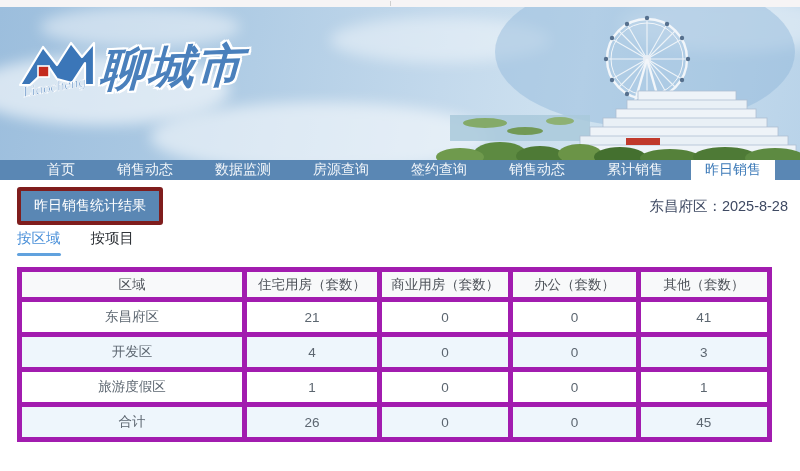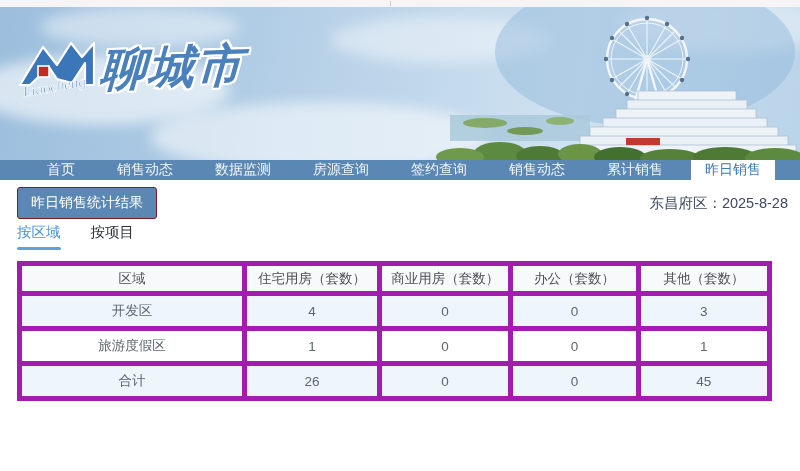--- a/index.html
+++ b/index.html
@@ -48,21 +48,21 @@
   .nav-item {
     color:#f2f6fa; display:flex; align-items:center; padding:0 14px; margin:0 7px;
     cursor:pointer; white-space:nowrap;
   }
   .nav-item.active { background:#ffffff; color:#3d7ab8; }
 
   
   .content { background:#fff; }
   .toolbar { display:flex; justify-content:space-between; align-items:center; padding:7px 12px 0 17px; }
   .result-btn {
-    background:#5a87b4; color:#fff; border:1px solid #7f1d1d; border-radius:3px;
+    background:#5a87b4; color:#fff; border:4px solid #7f1d1d; border-radius:3px;
     font-size:14px; padding:6px 13px; cursor:pointer; font-family:inherit;
   }
   .date-wrap { font-size:14.5px; color:#3f4a63; }
 
   .tabs { display:flex; gap:30px; margin:4px 0 0 17px; }
   .tab { position:relative; font-size:14.5px; color:#2f3338; padding-bottom:10px; cursor:pointer; }
   .tab.active { color:#4a90d9; }
   .tab.active::after {
     content:""; position:absolute; left:0; right:0; bottom:2px; height:3px;
     background:#61a2de; border-radius:2px;
@@ -202,20 +202,27 @@
     <thead>
       <tr>
         <th>区域</th>
         <th>住宅用房（套数）</th>
         <th>商业用房（套数）</th>
         <th>办公（套数）</th>
         <th>其他（套数）</th>
       </tr>
     </thead>
     <tbody>
+      <tr>
+        <td>东昌府区</td>
+        <td>21</td>
+        <td>0</td>
+        <td>0</td>
+        <td>41</td>
+      </tr>
       <tr class="stripe">
         <td>开发区</td>
         <td>4</td>
         <td>0</td>
         <td>0</td>
         <td>3</td>
       </tr>
       <tr>
         <td>旅游度假区</td>
         <td>1</td>

